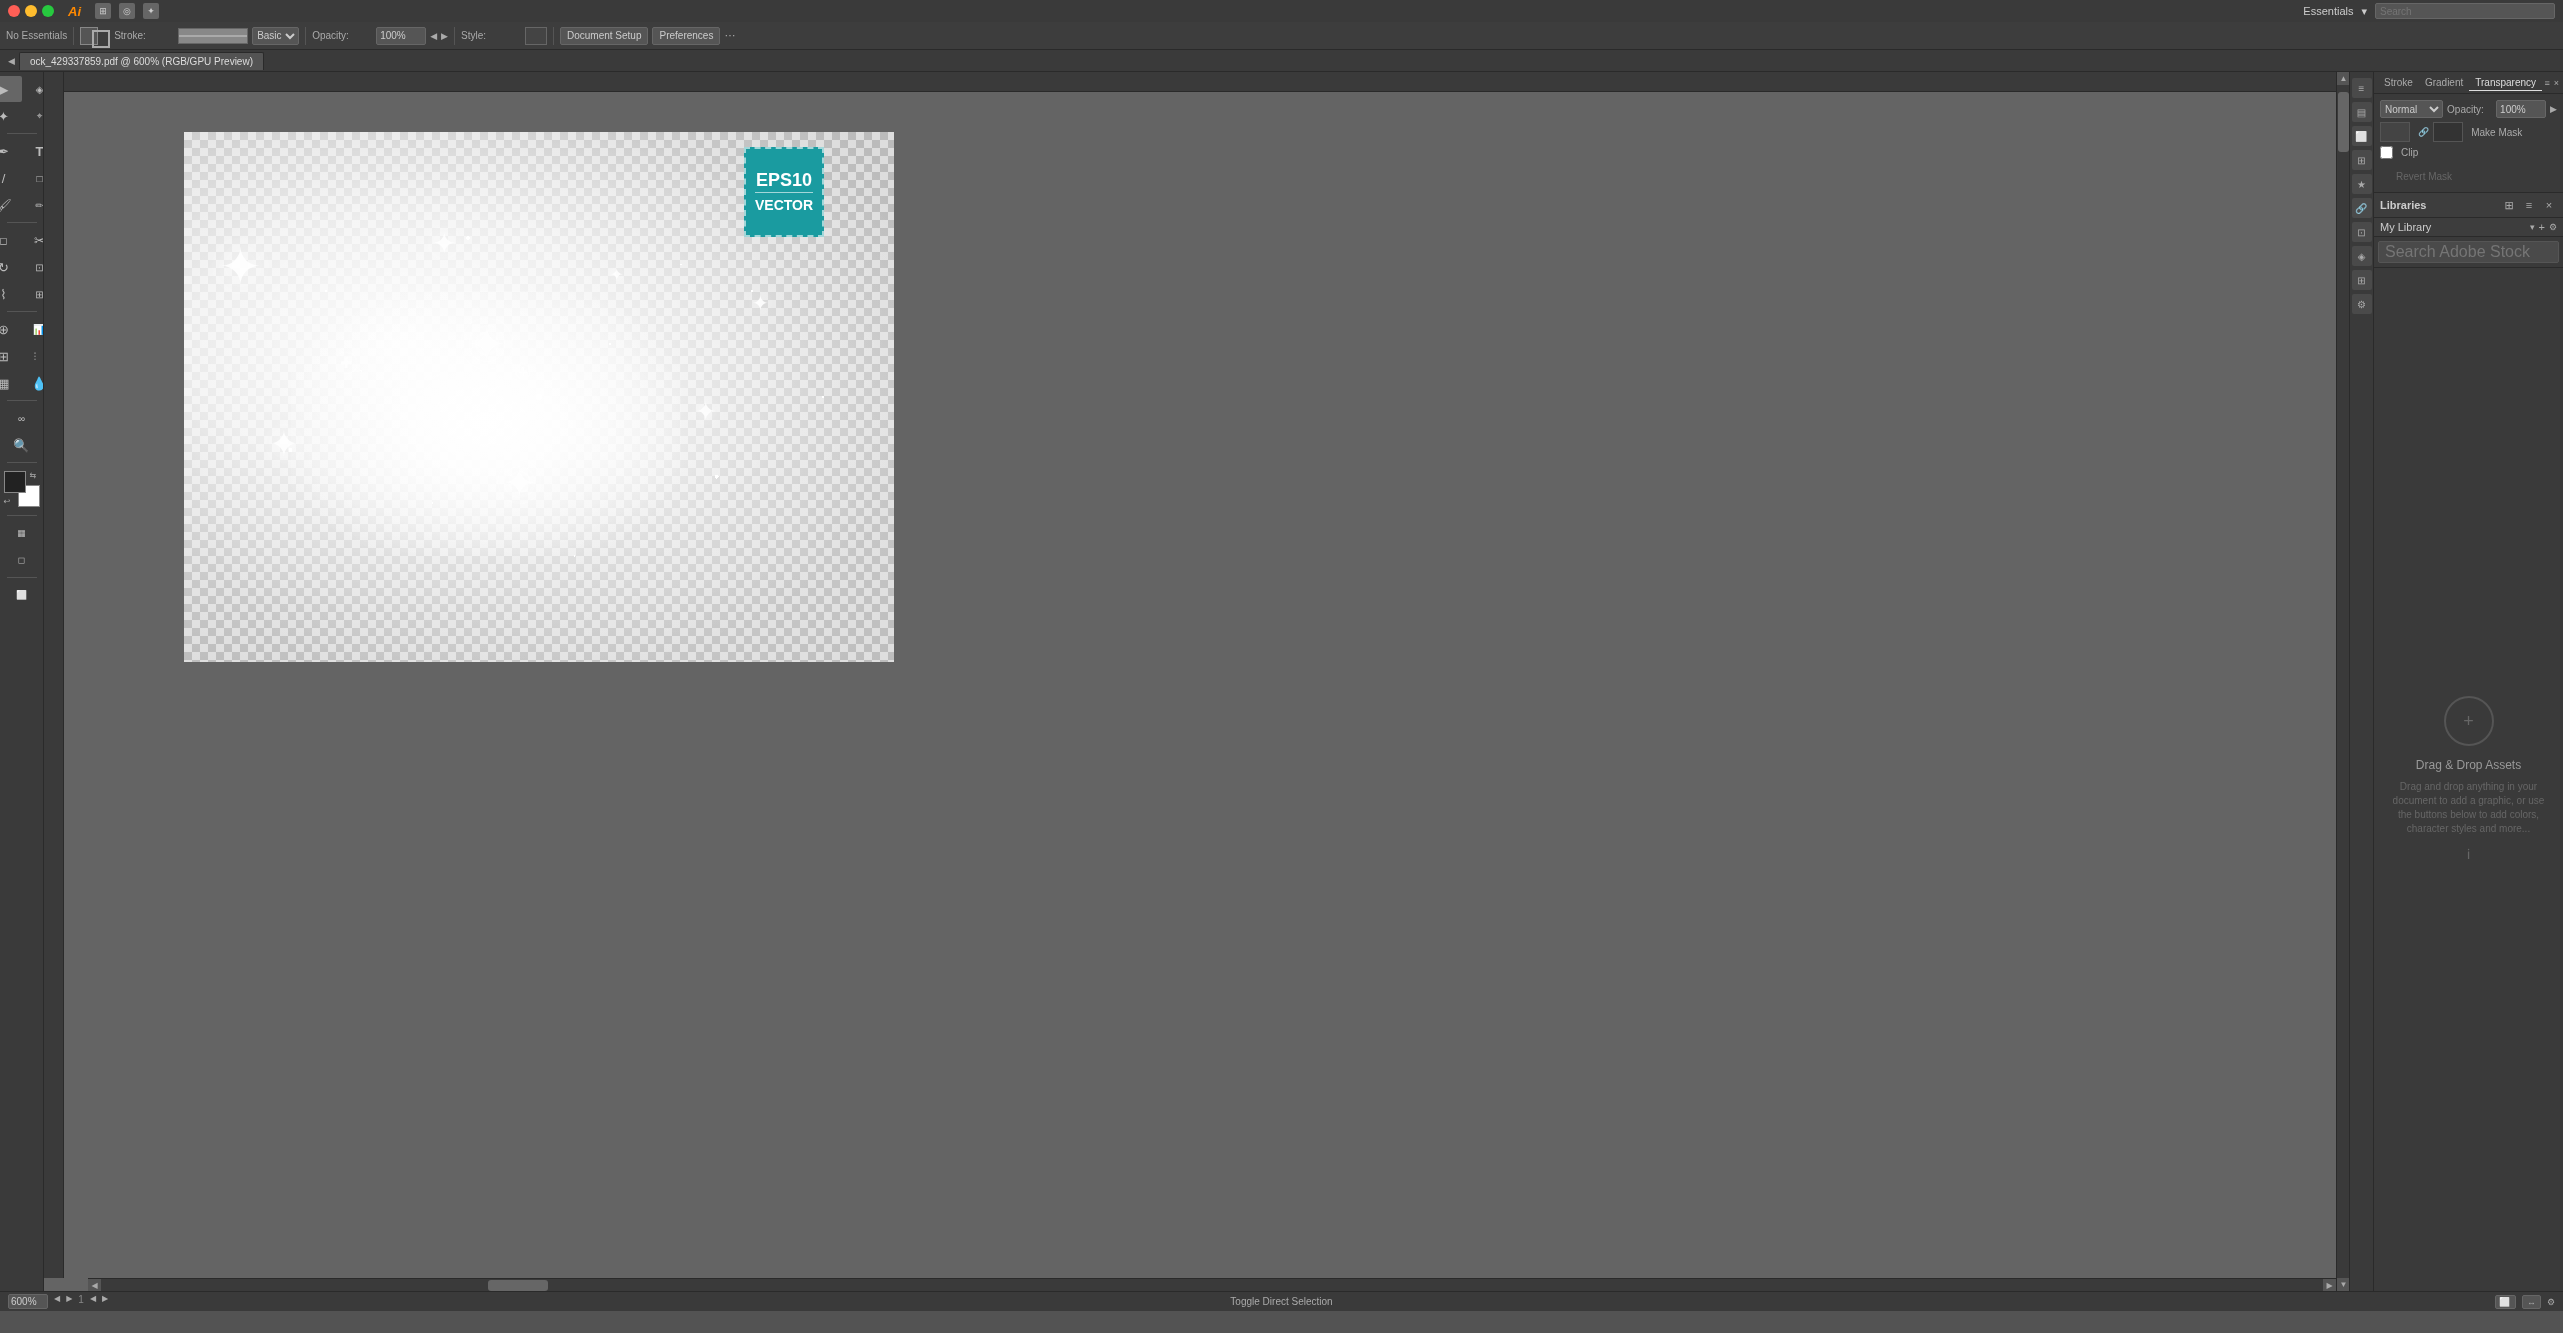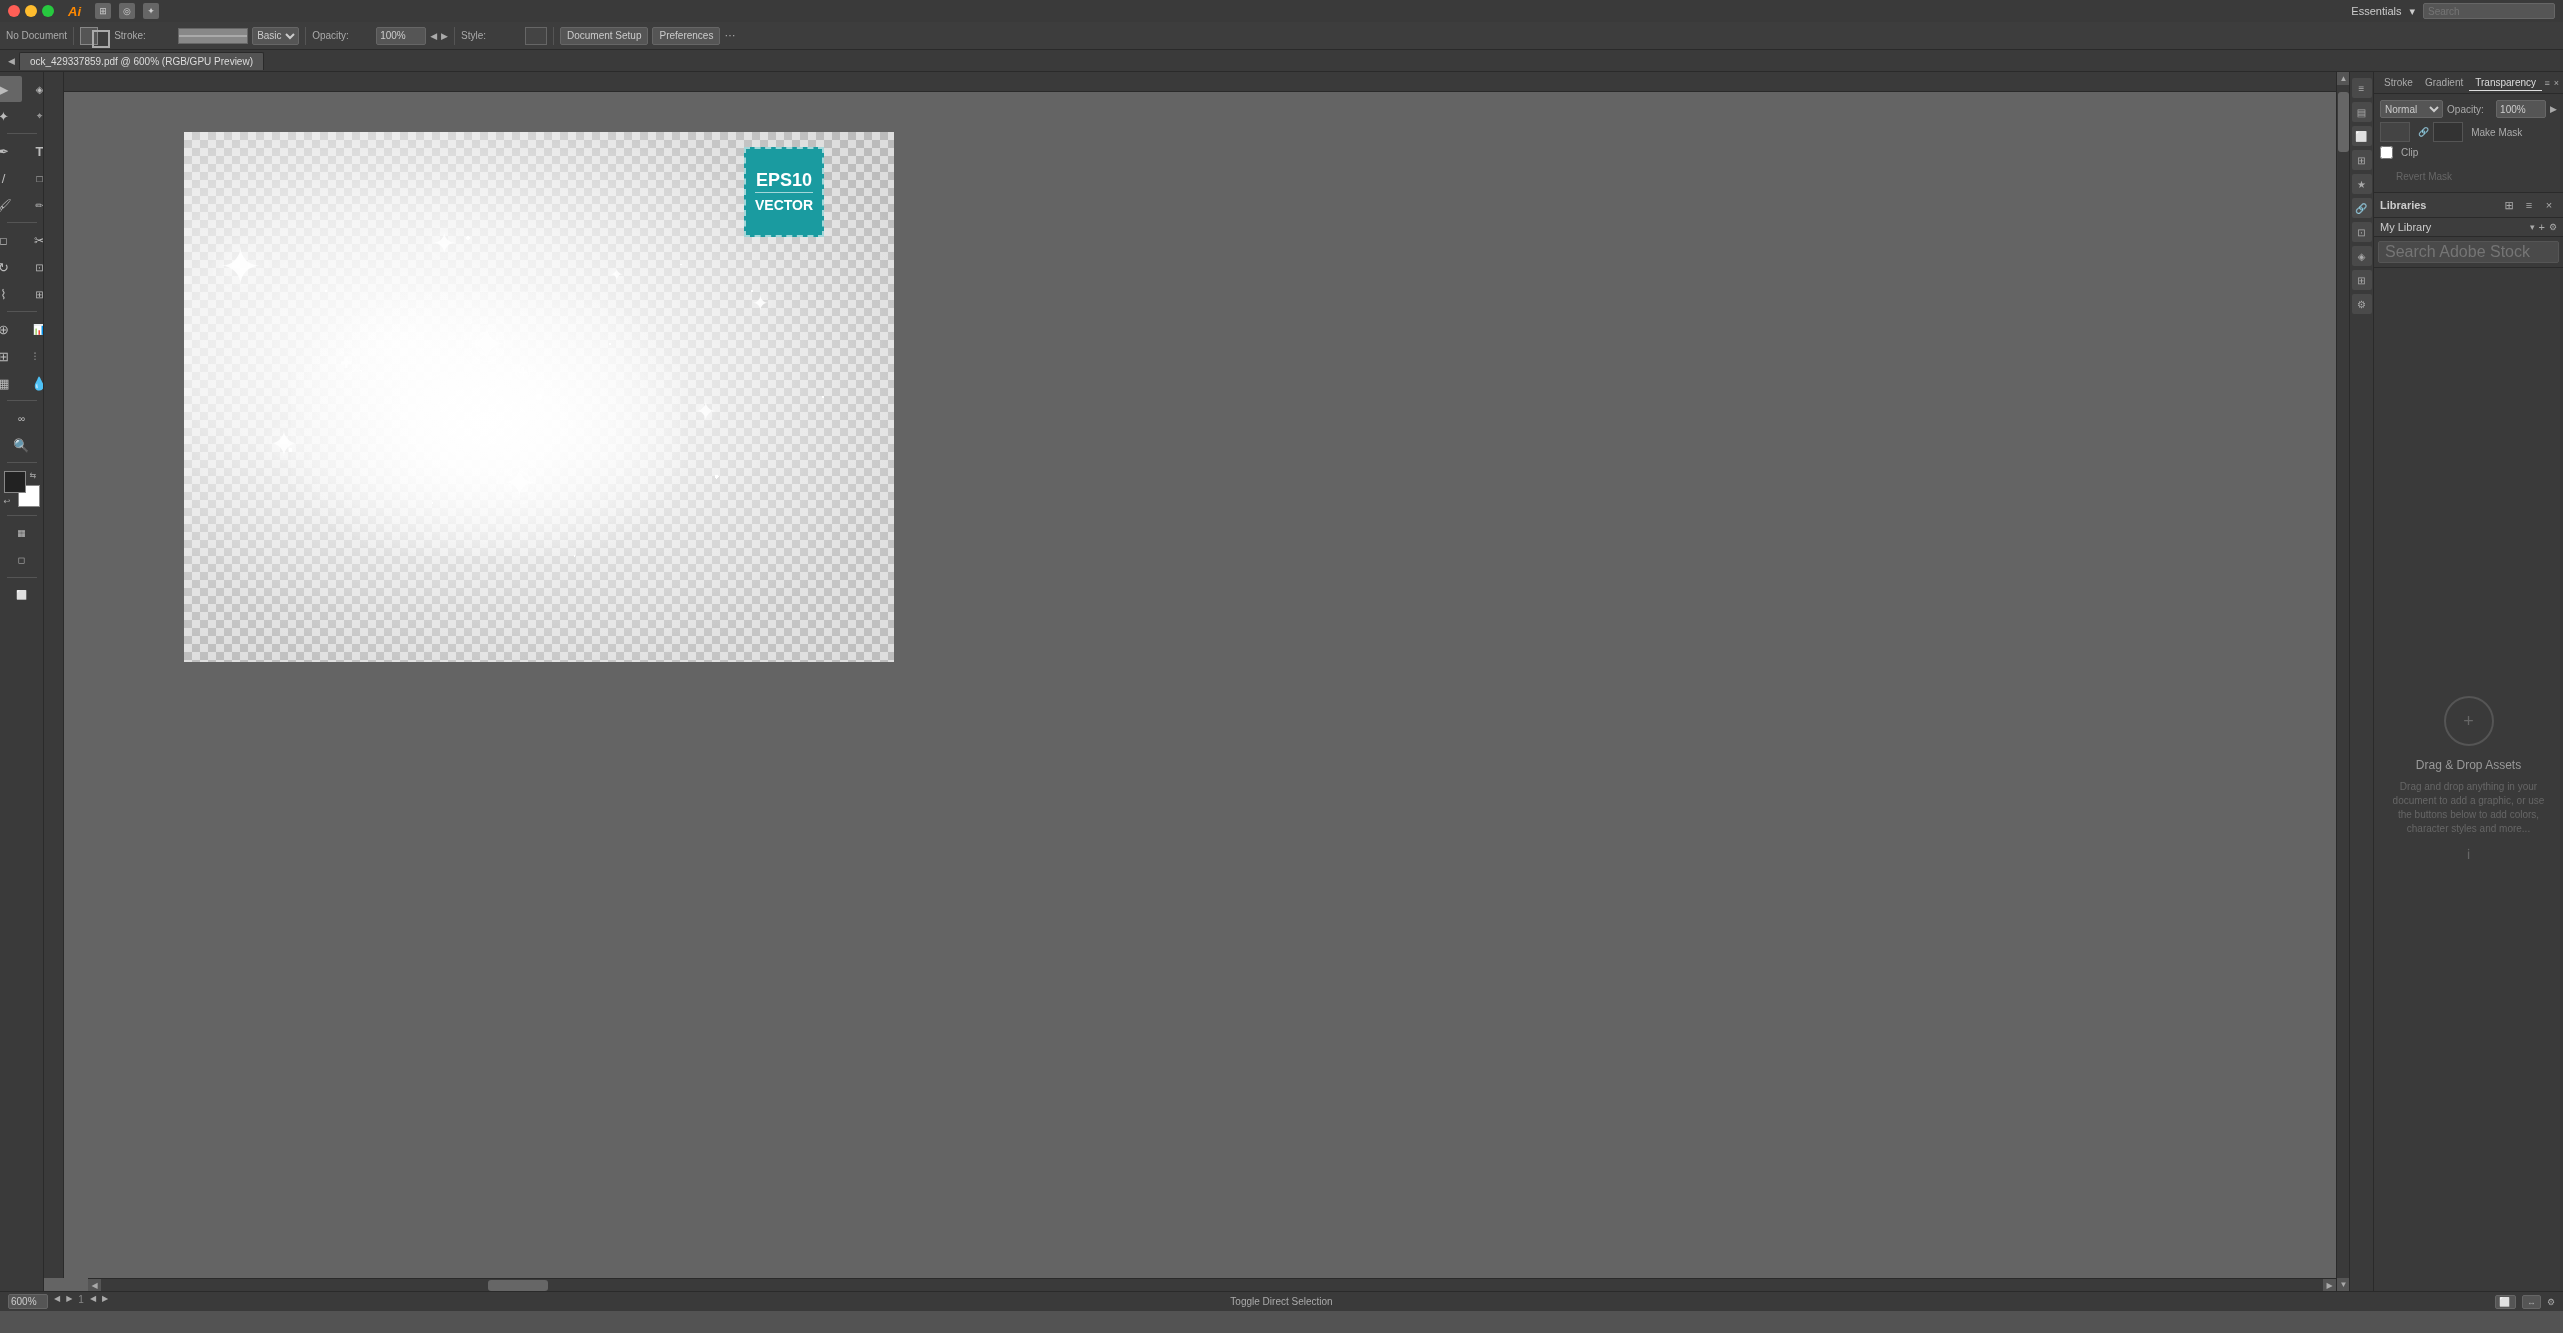--- a/index.html
+++ b/index.html
@@ -49,21 +49,21 @@
     }
     .title-essentials {
       position: absolute; right: 8px; top: 0; height: 22px;
       display: flex; align-items: center; gap: 8px;
     }
     .essentials-text { color: #ccc; font-size: 11px; }
     .search-bar-title {
       background: #555;
       border: 1px solid #666;
       height: 16px;
-      width: 132px;
+      width: 180px;
       border-radius: 2px;
       padding: 0 4px;
       font-size: 10px;
       color: #aaa;
     }
 
     
     .toolbar {
       height: 28px;
       background: #3d3d3d;
@@ -490,21 +490,21 @@
     <div class="title-bar-icon">✦</div>
   </div>
   <div class="title-essentials">
     <span class="essentials-text">Essentials</span>
     <span>▾</span>
     <input class="search-bar-title" placeholder="Search" style="">
   </div>
 </div>
 
 <div class="toolbar">
-  <span class="toolbar-label">No Document</span>
+  <span class="toolbar-label">No Essentials</span>
   <div class="toolbar-divider"></div>
   <div style="width:18px;height:18px;background:#555;border:1px solid #888;"></div>
   <div style="width:18px;height:18px;background:transparent;border:2px solid #aaa;margin-left:-10px;margin-top:6px;"></div>
   <span class="toolbar-label">Stroke:</span>
   <div class="stroke-preview">
     <div class="stroke-line"></div>
   </div>
   <select class="toolbar-select">
     <option>Basic</option>
   </select>

